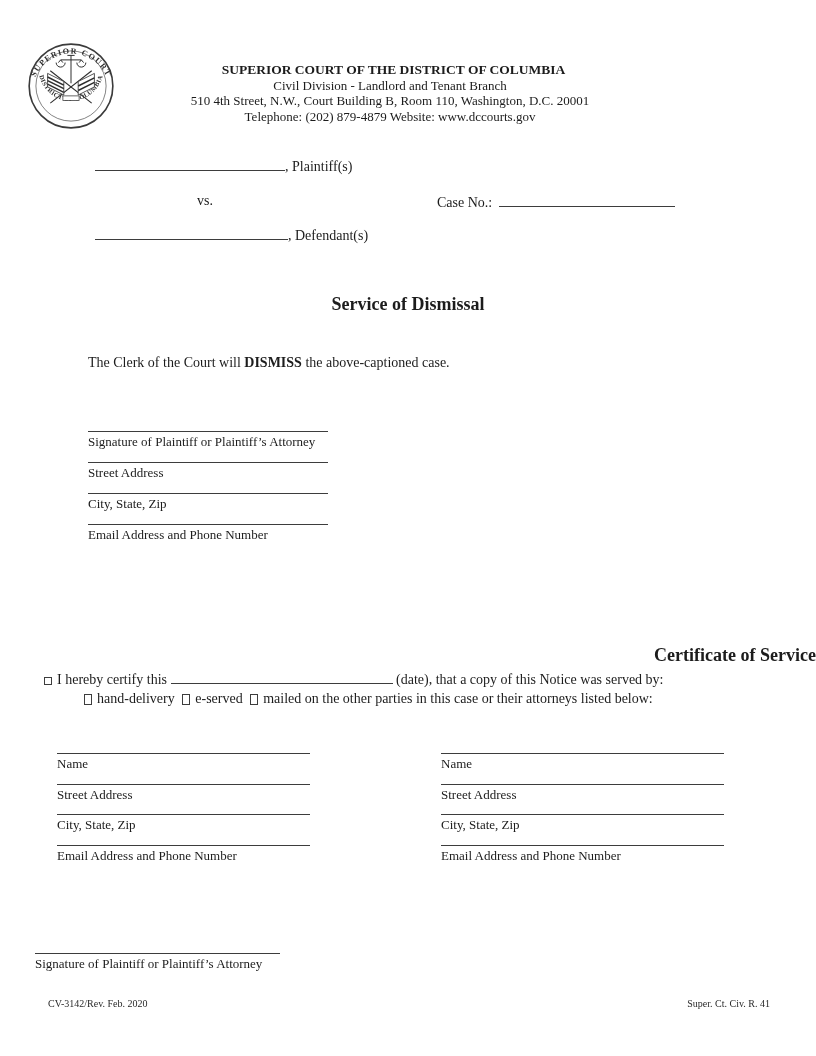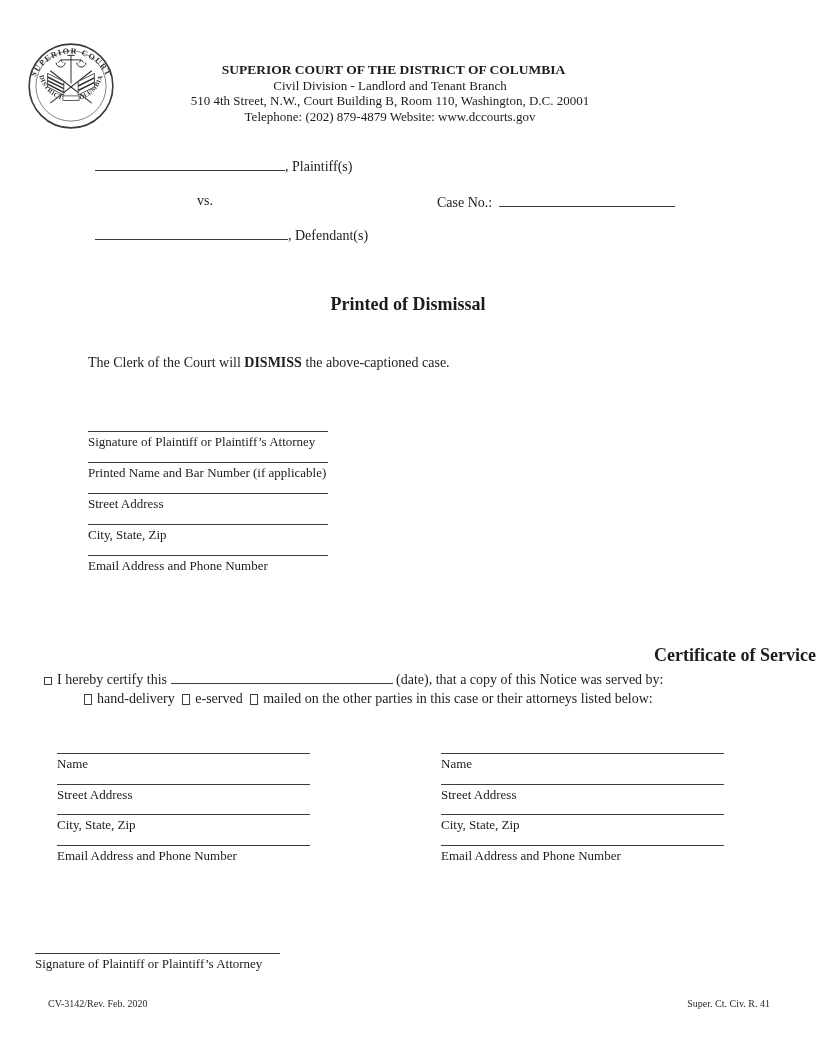--- a/index.html
+++ b/index.html
@@ -109,39 +109,35 @@
 
   <div class="abs body-text" style="left:437px; top:192px;">
     <span>Case No.:</span>
     <span class="blank" style="width:176px; margin-left:3px;"></span>
   </div>
 
   <div class="abs body-text" style="left:95px; top:225px;">
     <span class="blank" style="width:193px;"></span><span>, Defendant(s)</span>
   </div>
 
-  <div class="abs doc-title">Printed of Dismissal</div>
+  <div class="abs doc-title">Service of Dismissal</div>
 
   <div class="abs body-text" style="left:88px; top:354px;">
     <span>The Clerk of the Court will</span>
     <b>DISMISS</b>
     <span>the above-captioned case.</span>
   </div>
 
   <div class="abs sig-block" style="left:88px; top:431px; width:240px;">
     <div class="field-row">
       <div class="rule"></div>
       <div class="field-label">Signature of Plaintiff or Plaintiff’s Attorney</div>
     </div>
     <div class="field-row">
       <div class="rule"></div>
-      <div class="field-label">Printed Name and Bar Number (if applicable)</div>
-    </div>
-    <div class="field-row">
-      <div class="rule"></div>
       <div class="field-label">Street Address</div>
     </div>
     <div class="field-row">
       <div class="rule"></div>
       <div class="field-label">City, State, Zip</div>
     </div>
     <div class="field-row">
       <div class="rule"></div>
       <div class="field-label">Email Address and Phone Number</div>
     </div>

